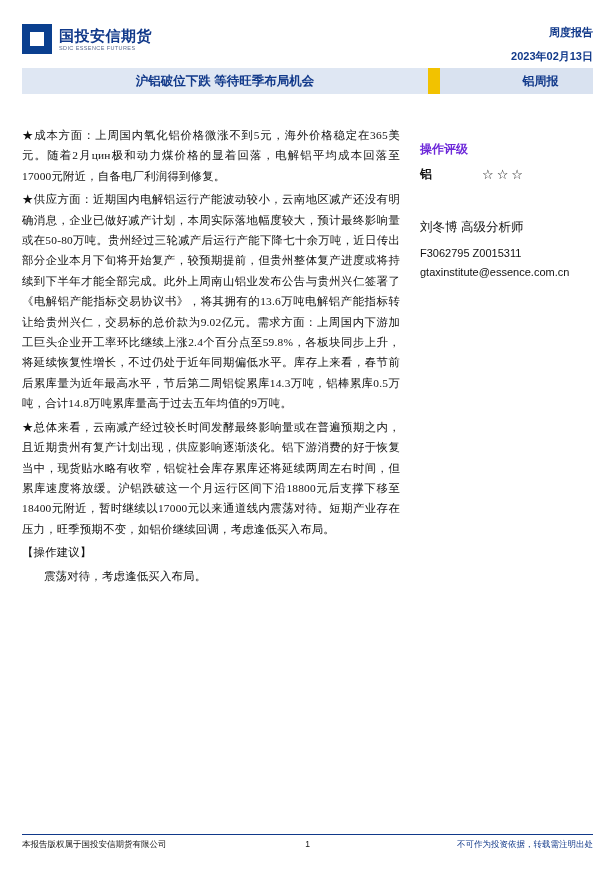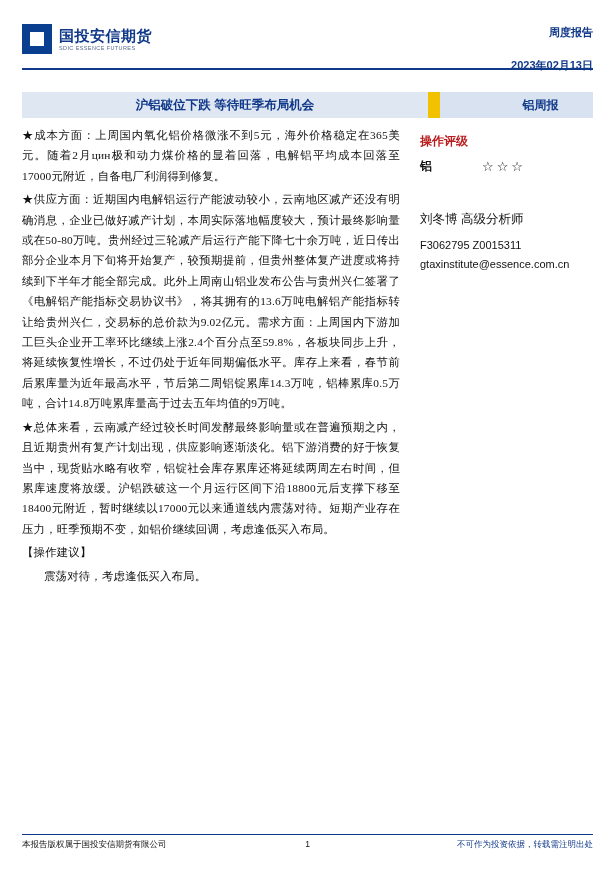--- a/index.html
+++ b/index.html
@@ -81,35 +81,35 @@
     font-weight: bold;
     color: #11398a;
     line-height: 16px;
   }
   .report-date {
     font-family: "Liberation Sans", sans-serif;
     font-size: 11px;
     font-weight: bold;
     color: #11398a;
     line-height: 15px;
-    margin-top: 18px;
+    margin-top: 9px;
   }
   .header-rule {
     position: absolute;
     left: 22px;
     right: 22px;
     top: 62px;
     height: 2px;
     background: #11398a;
   }
 
   
   .title-band {
     position: absolute;
-    top: 92px;
+    top: 68px;
     left: 22px;
     width: 512px;
     height: 26px;
   }
   .title-band .bar-left {
     position: absolute;
     left: 0; top: 0;
     width: 406px;
     height: 26px;
     background: #dfe7f3;
@@ -182,22 +182,22 @@
   }
   .para.indent {
     text-indent: 22px;
   }
 
   
   .rating-title {
     font-family: Liberation Sans, sans-serif;
     font-size: 12px;
     font-weight: bold;
-    color: #b91c1c;
-    margin: 8px 0 8px 0;
+    color: #6d28d9;
+    margin: 16px 0 8px 0;
   }
   .rating-row {
     display: flex;
     align-items: center;
     margin-bottom: 4px;
   }
   .rating-label {
     font-family: "Liberation Sans", sans-serif;
     font-size: 12px;
     font-weight: bold;

